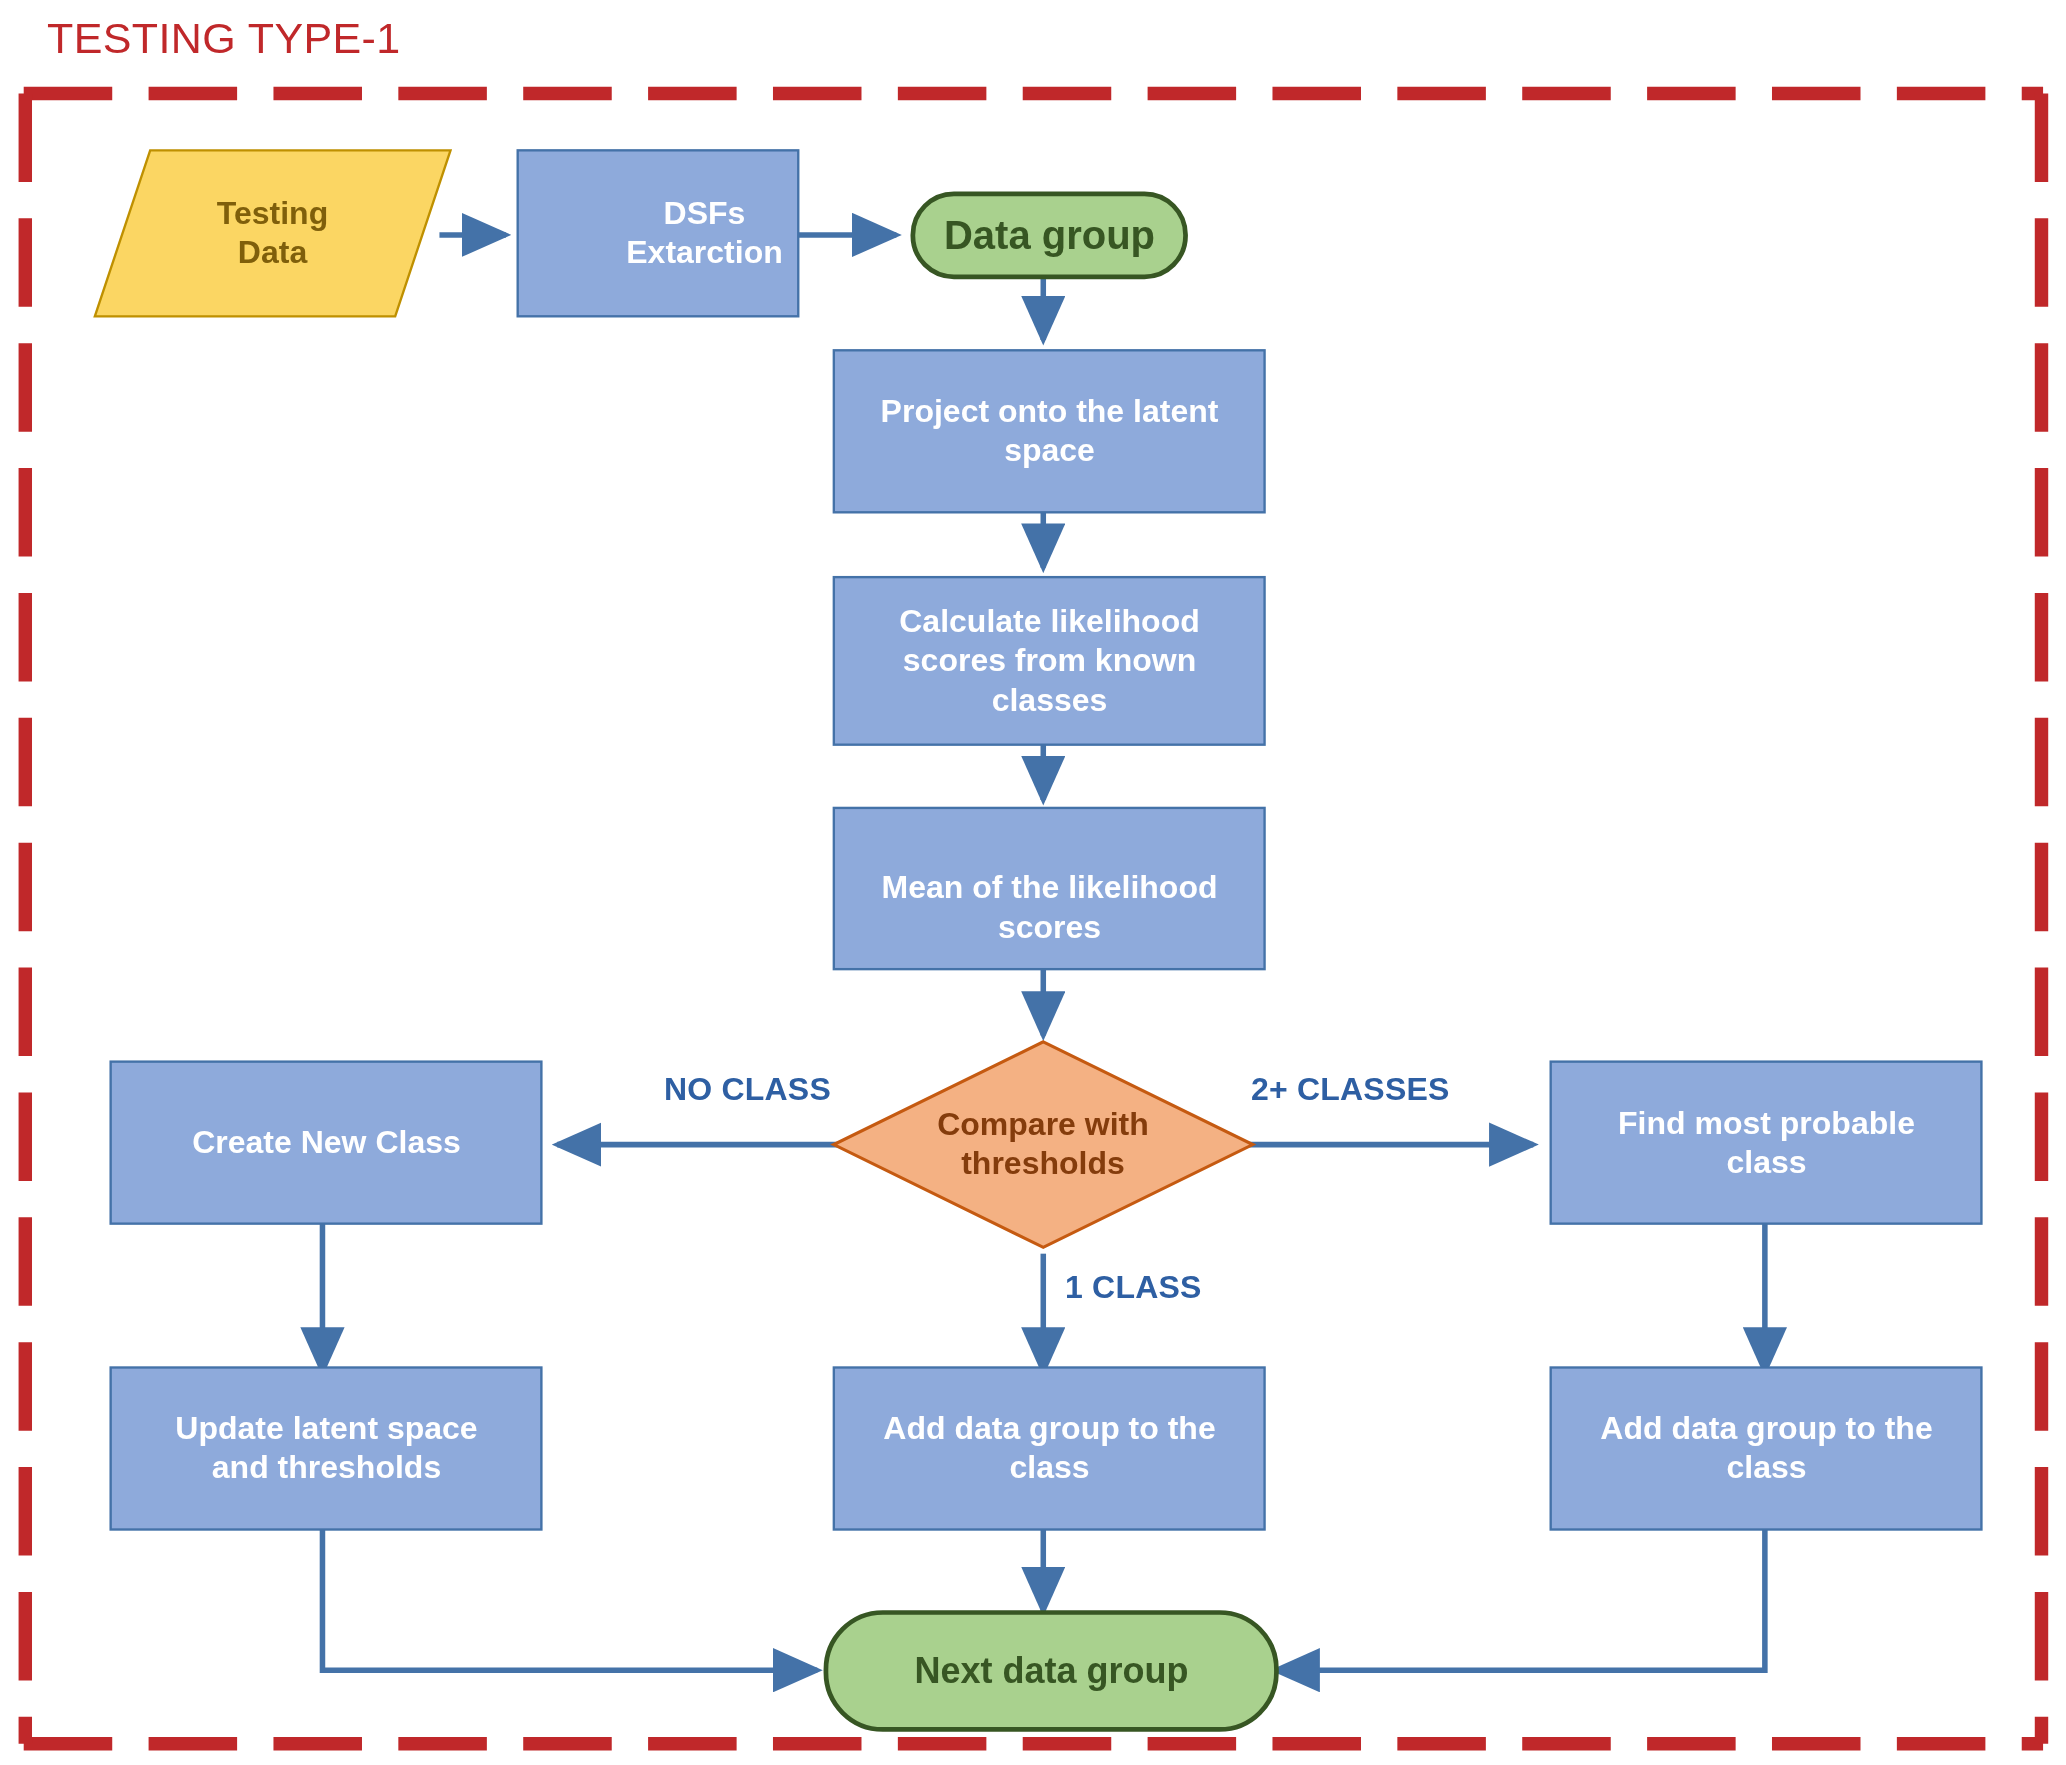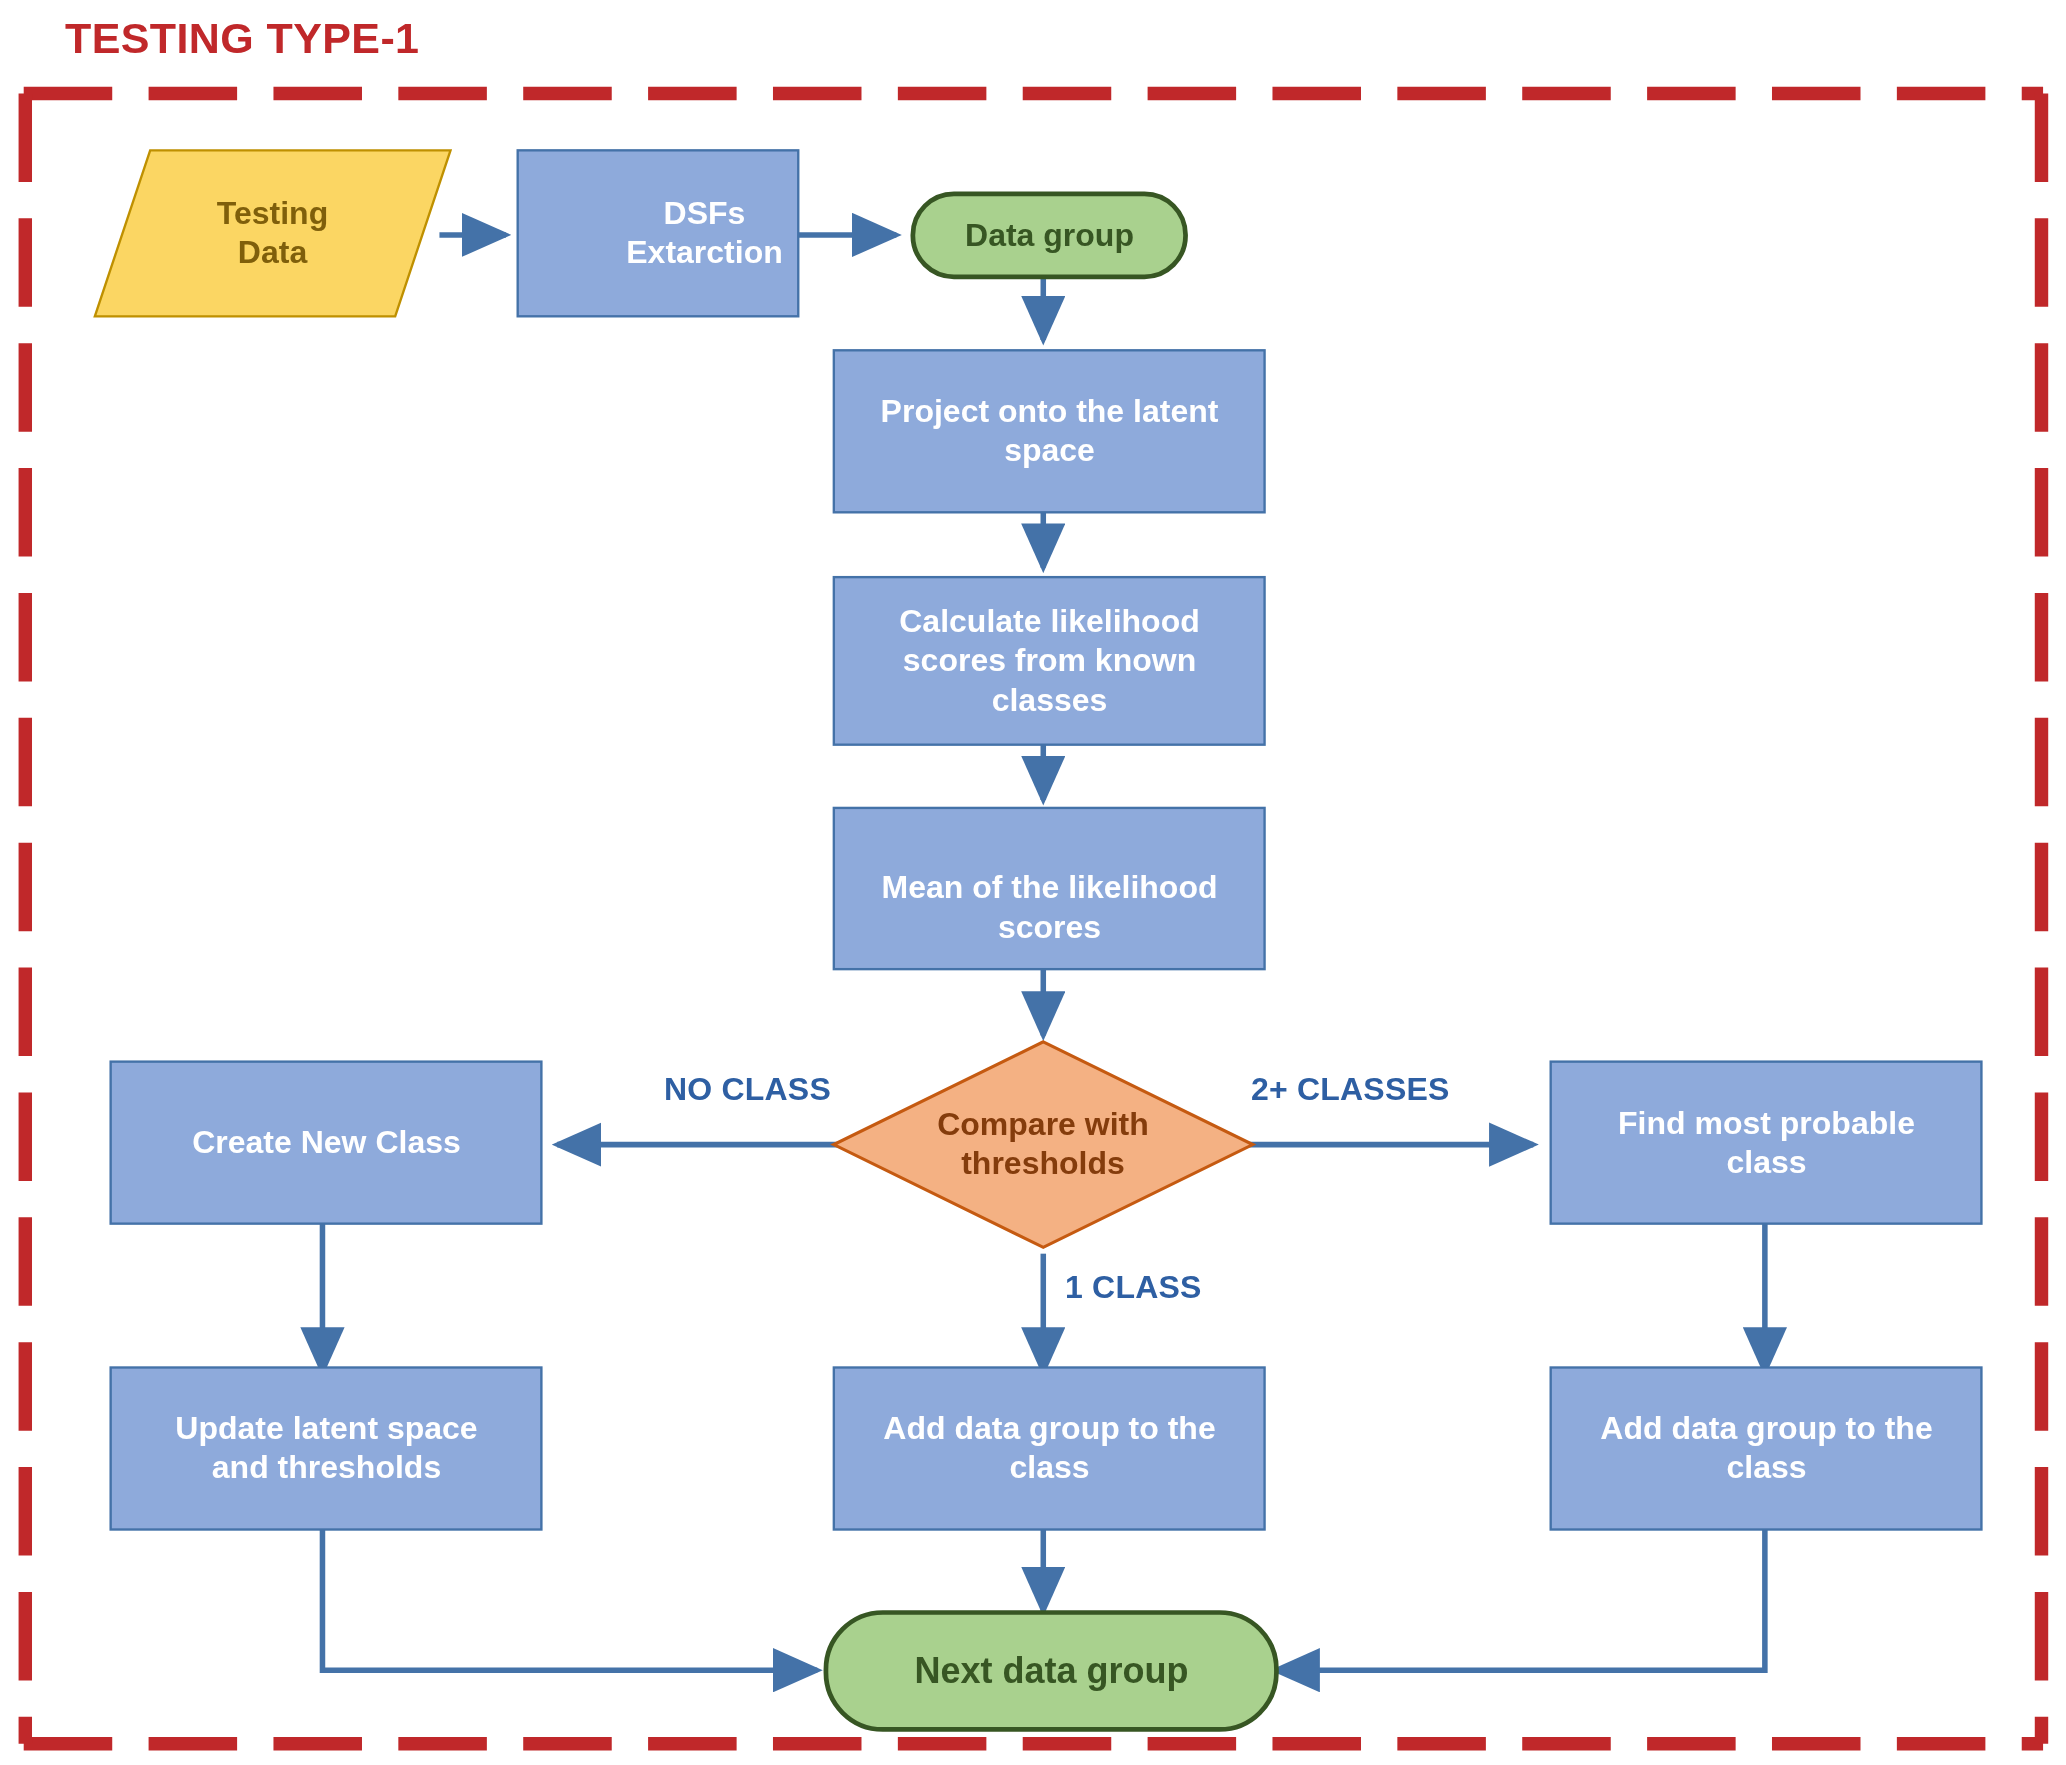--- a/index.html
+++ b/index.html
@@ -26,38 +26,38 @@
     position: absolute;
     display: flex;
     align-items: center;
     justify-content: center;
     text-align: center;
     font-weight: bold;
     line-height: 1.22;
     pointer-events: none;
   }
   .txt-white { color: #ffffff; font-size: 32px; }
-  .txt-green { color: #375623; font-size: 32px; font-weight: bold; }
+  .txt-green { color: #375623; font-size: 40px; font-weight: bold; }
   .txt-olive { color: #7F5F0B; font-size: 32px; font-weight: bold; }
   .txt-brown { color: #843C0C; font-size: 32px; font-weight: bold; }
   .edge-label {
     position: absolute;
     color: #2E5FA3;
     font-size: 32px;
     font-weight: bold;
     white-space: nowrap;
     letter-spacing: 0.2px;
   }
   .frame-title {
     position: absolute;
-    left: 65px;
+    left: 47px;
     top: 14.2px;
     color: #C0282A;
     font-size: 43px;
-    font-weight: bold;
+    font-weight: normal;
     letter-spacing: 0.4px;
     white-space: nowrap;
   }
 </style>
 </head>
 <body>
 
 <div id="canvas">
 
   <svg class="layer" viewBox="0 0 2614 2234">

